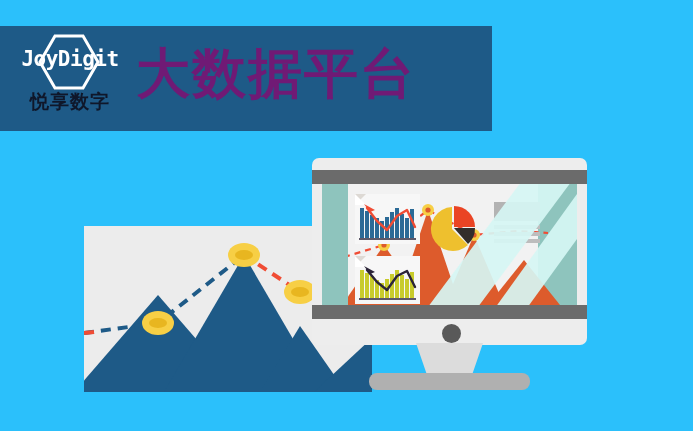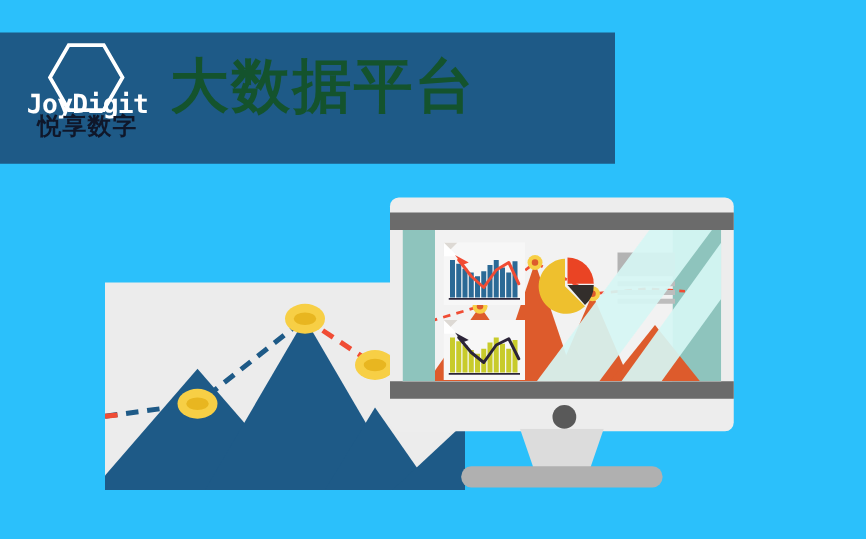--- a/index.html
+++ b/index.html
@@ -26,36 +26,35 @@
   .logo-hex svg{display:block;}
   .logo-word{
     position:absolute;left:0;top:15px;width:112px;
     text-align:center;
     color:#ffffff;
     font-size:21px;
     font-weight:bold;
     font-family:"DejaVu Sans Mono","Liberation Mono",monospace;
     letter-spacing:-0.5px;
     line-height:1;
-    margin-top:24px;
   }
   .logo-sub{
     position:absolute;left:0;top:58px;width:112px;
     text-align:center;
     color:#0f172a;
     font-size:19px;
     font-weight:bold;
     font-family:"DejaVu Sans","Liberation Sans",sans-serif;
     letter-spacing:1px;
     line-height:1;
   }
   .header-title{
     position:absolute;left:136px;top:44px;
-    color:#14532d;
-    font-size:47px;
+    color:#701a75;
+    font-size:54px;
     font-weight:bold;
     letter-spacing:2px;
     line-height:1.1;
     font-family:"DejaVu Sans","Liberation Sans",sans-serif;
   }
 
   
   .left-panel{
     position:absolute;left:84px;top:226px;width:288px;height:166px;
     background:#ececec;overflow:hidden;

